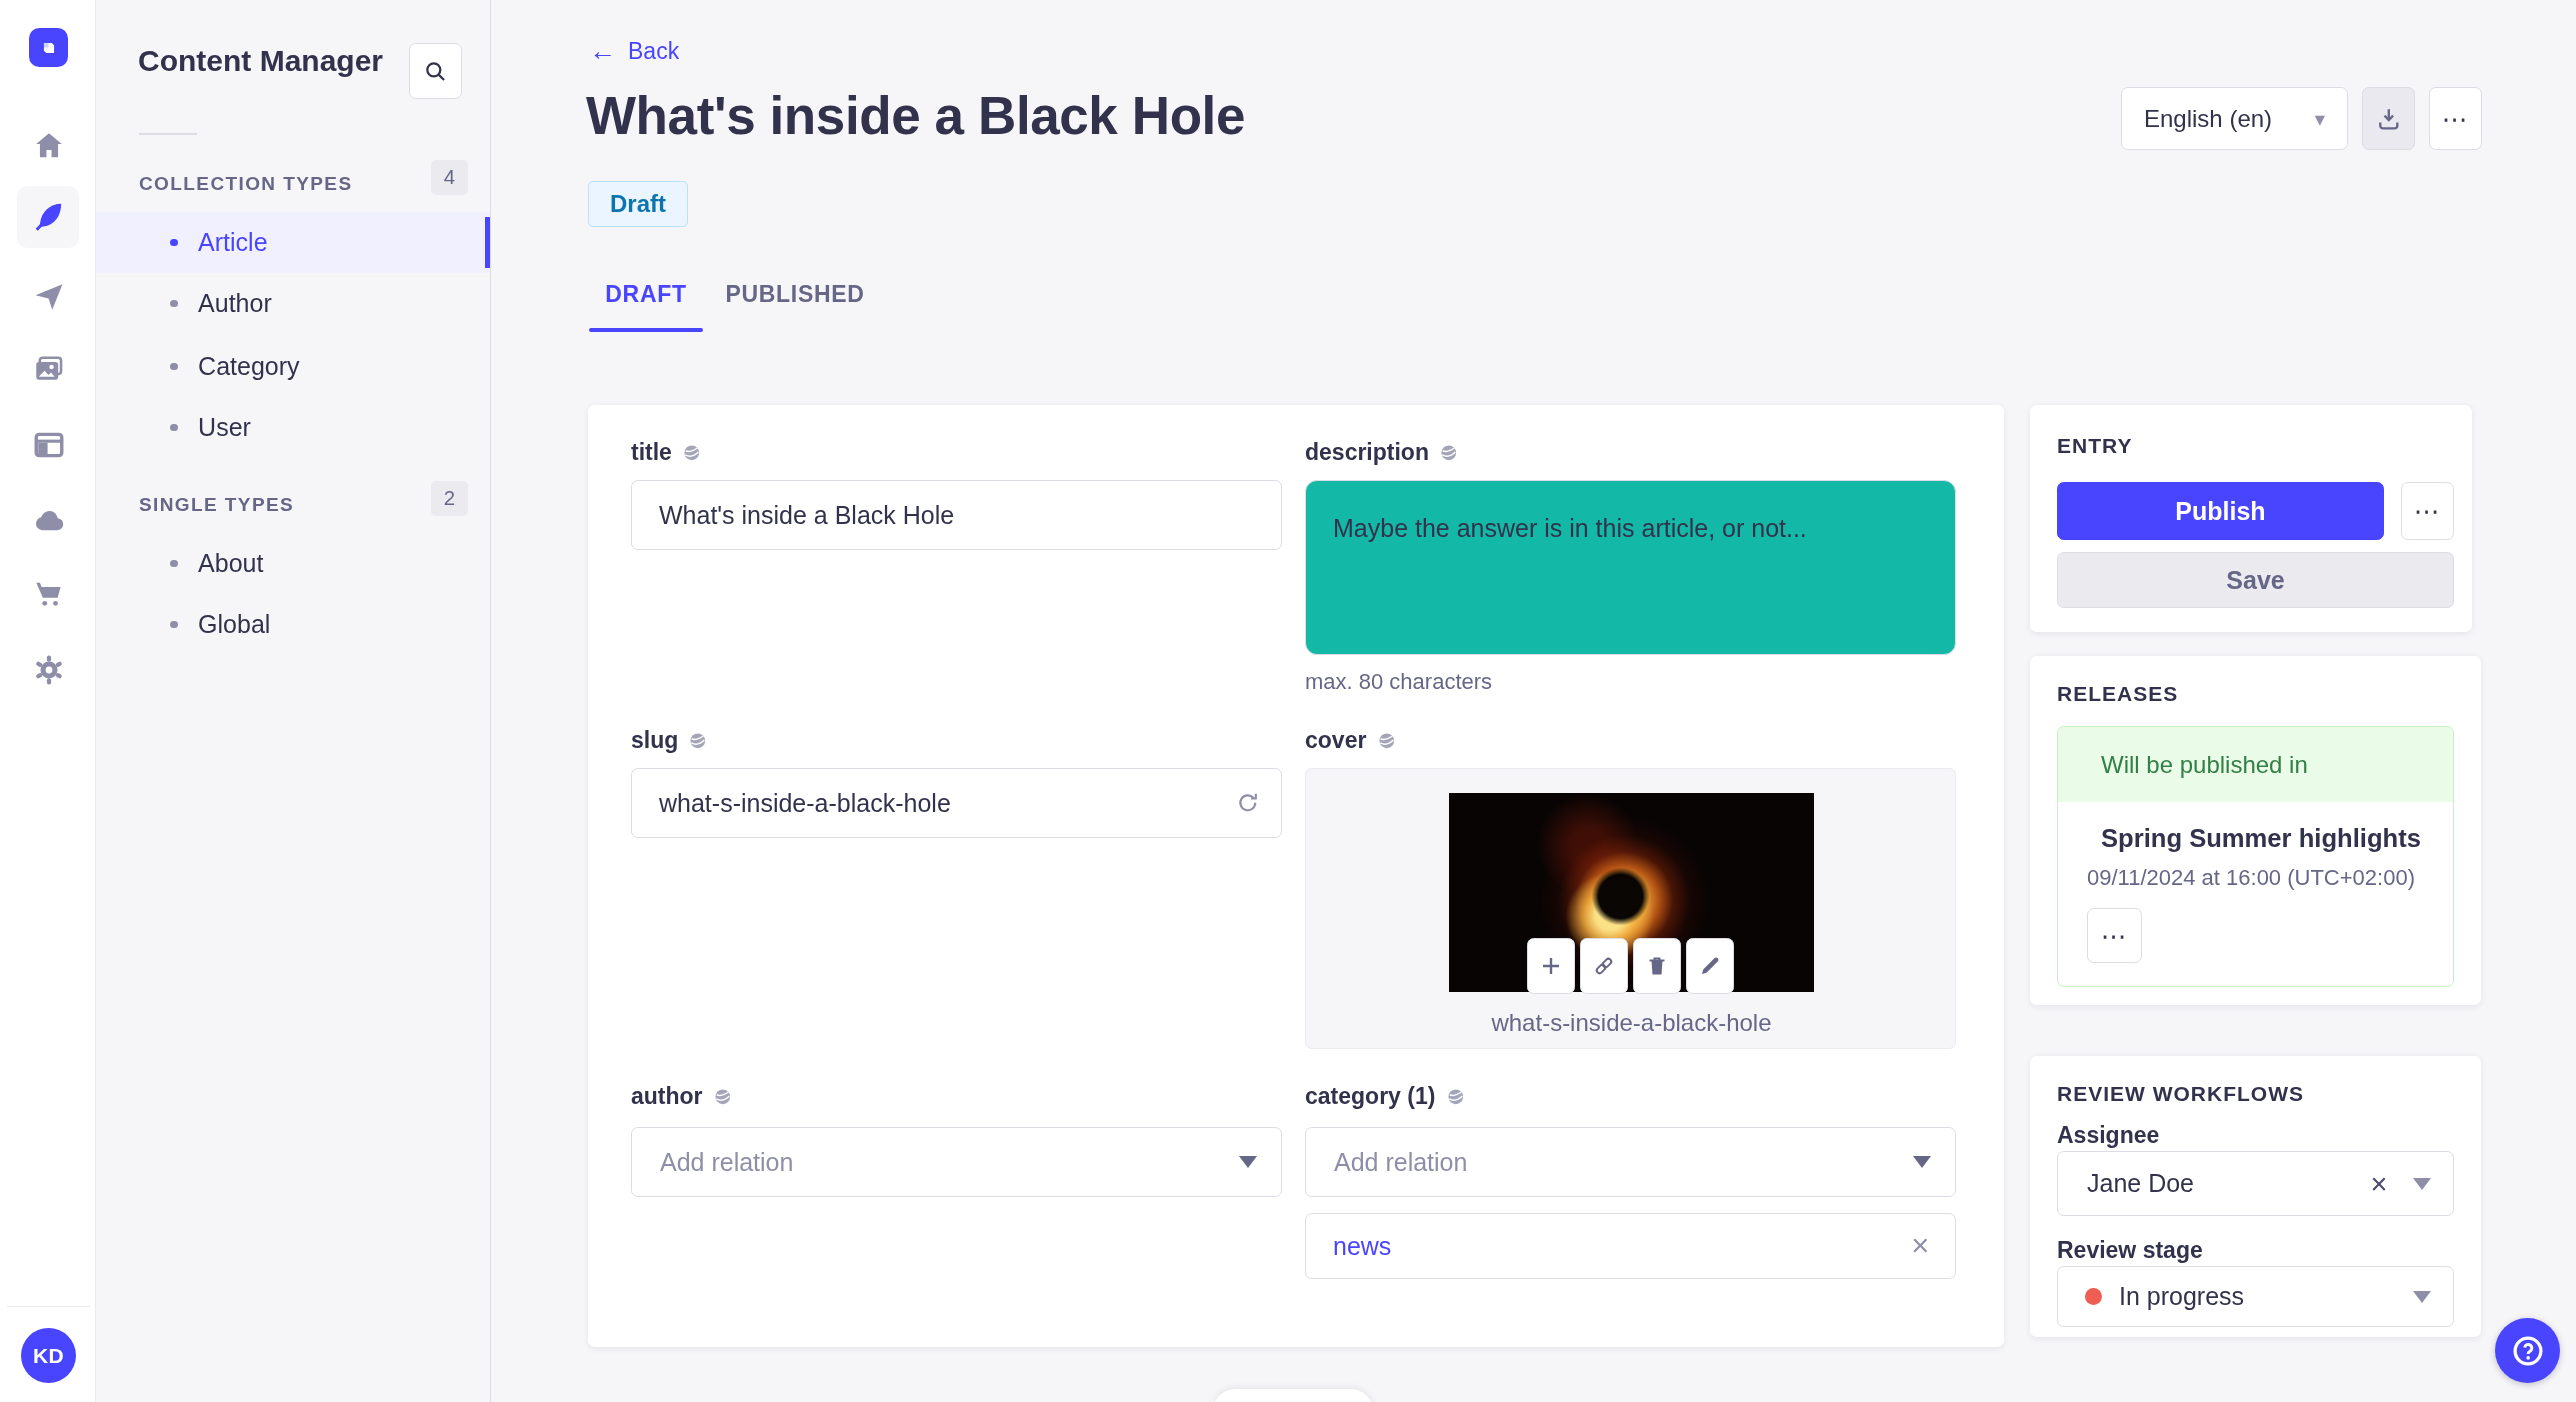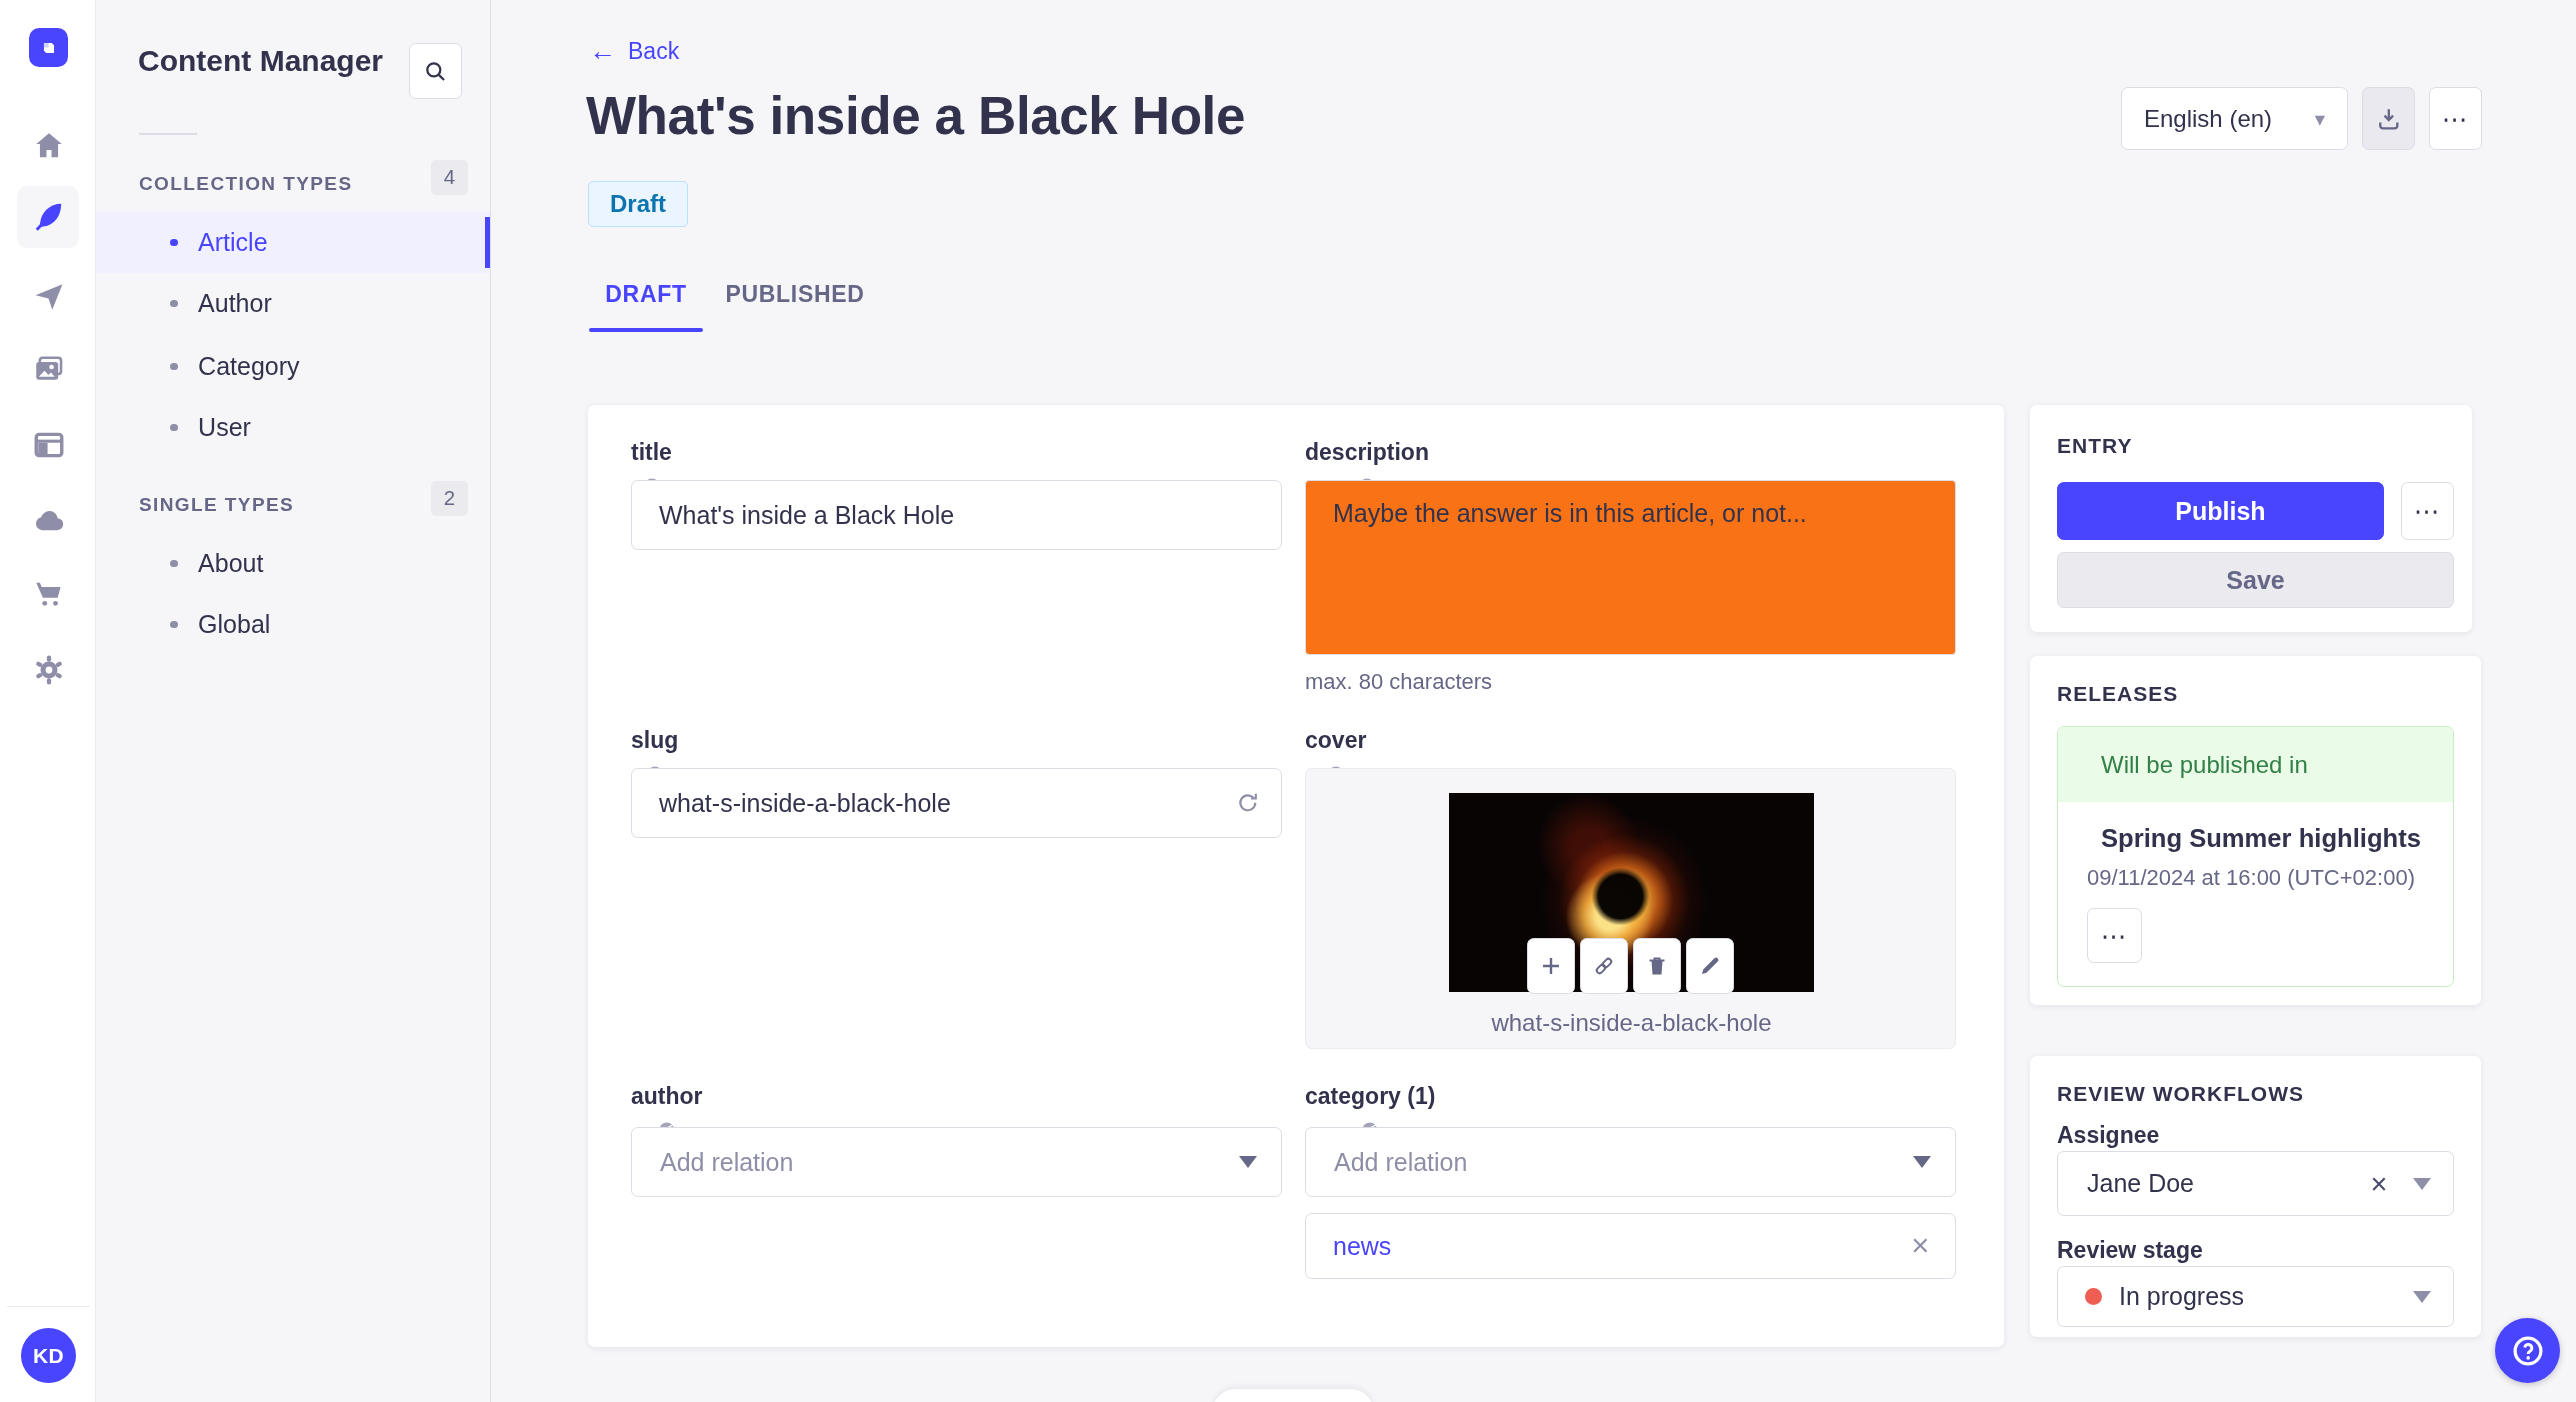--- a/index.html
+++ b/index.html
@@ -51,26 +51,26 @@
   .dots { font-size:25.6px; color:#32324d; letter-spacing:1.7px; line-height:0; }
   .tab { top:273px; width:114px; height:43px; display:flex; align-items:center; justify-content:center;
          font-size:23px; font-weight:600; letter-spacing:0.7px; }
   .tab-draft { left:589px; color:#4945ff; }
   .tab-published { left:738px; color:#666687; }
   .tab-underline { left:589px; top:328px; width:114px; height:4.3px; background:#4945ff; border-radius:2.6px; }
 
   
   .card { background:#fff; border-radius:6.8px; box-shadow:0 1.7px 6.8px rgba(33,33,52,.08); }
   .form-card { left:588px; top:405px; width:1416px; height:942px; }
-  .fld-label { font-size:23px; font-weight:600; color:#32324d; display:flex; align-items:center; gap:10.2px;flex-direction:column; }
+  .fld-label { font-size:23px; font-weight:600; color:#32324d; display:flex; align-items:center; gap:10.2px; }
   .box { border:0.9px solid #dcdce4; border-radius:6.8px; background:#fff; display:flex; align-items:center; }
   .box .txt { margin-left:27px; font-size:25px; color:#32324d; }
   .box .placeholder { margin-left:28px; font-size:25px; color:#8e8ea9; }
   .hint { font-size:22px; color:#666687; }
-  .textarea-box { border:0.9px solid #dcdce4; border-radius:4px; background:#f97316; padding:15px 27px; font-size:25px; color:#32324d; line-height:1.4; }
+  .textarea-box { border:0.9px solid #dcdce4; border-radius:12px; background:#14b8a6; padding:30px 27px; font-size:25px; color:#32324d; line-height:1.4; }
   .combo-caret { margin-left:auto; margin-right:24px; width:0; height:0; border-left:9.4px solid transparent; border-right:9.4px solid transparent; border-top:12px solid #666687; }
   .cover-box { left:717px; top:363px; width:651px; height:281px; background:#f6f6f9; border:0.9px solid #eaeaef; border-radius:6.8px; }
   .bh-img { left:143px; top:24px; width:365px; height:199px;
     background:
       radial-gradient(circle at 47% 52%, rgba(5,2,1,.98) 0 22px, rgba(5,2,1,0) 29px),
       radial-gradient(circle at 44% 62%, rgba(255,232,140,.95) 0 13.6px, rgba(255,190,70,.75) 25.6px, rgba(255,150,40,0) 44px),
       radial-gradient(circle at 48% 54%, rgba(255,180,60,.9) 20.4px, rgba(236,110,25,.75) 34px, rgba(150,40,8,.45) 49px, rgba(80,15,4,.2) 66px, rgba(10,3,2,0) 85px),
       radial-gradient(circle at 38% 26%, rgba(140,30,10,.4) 0 17px, rgba(140,30,10,0) 51px),
       #080404;
   }

